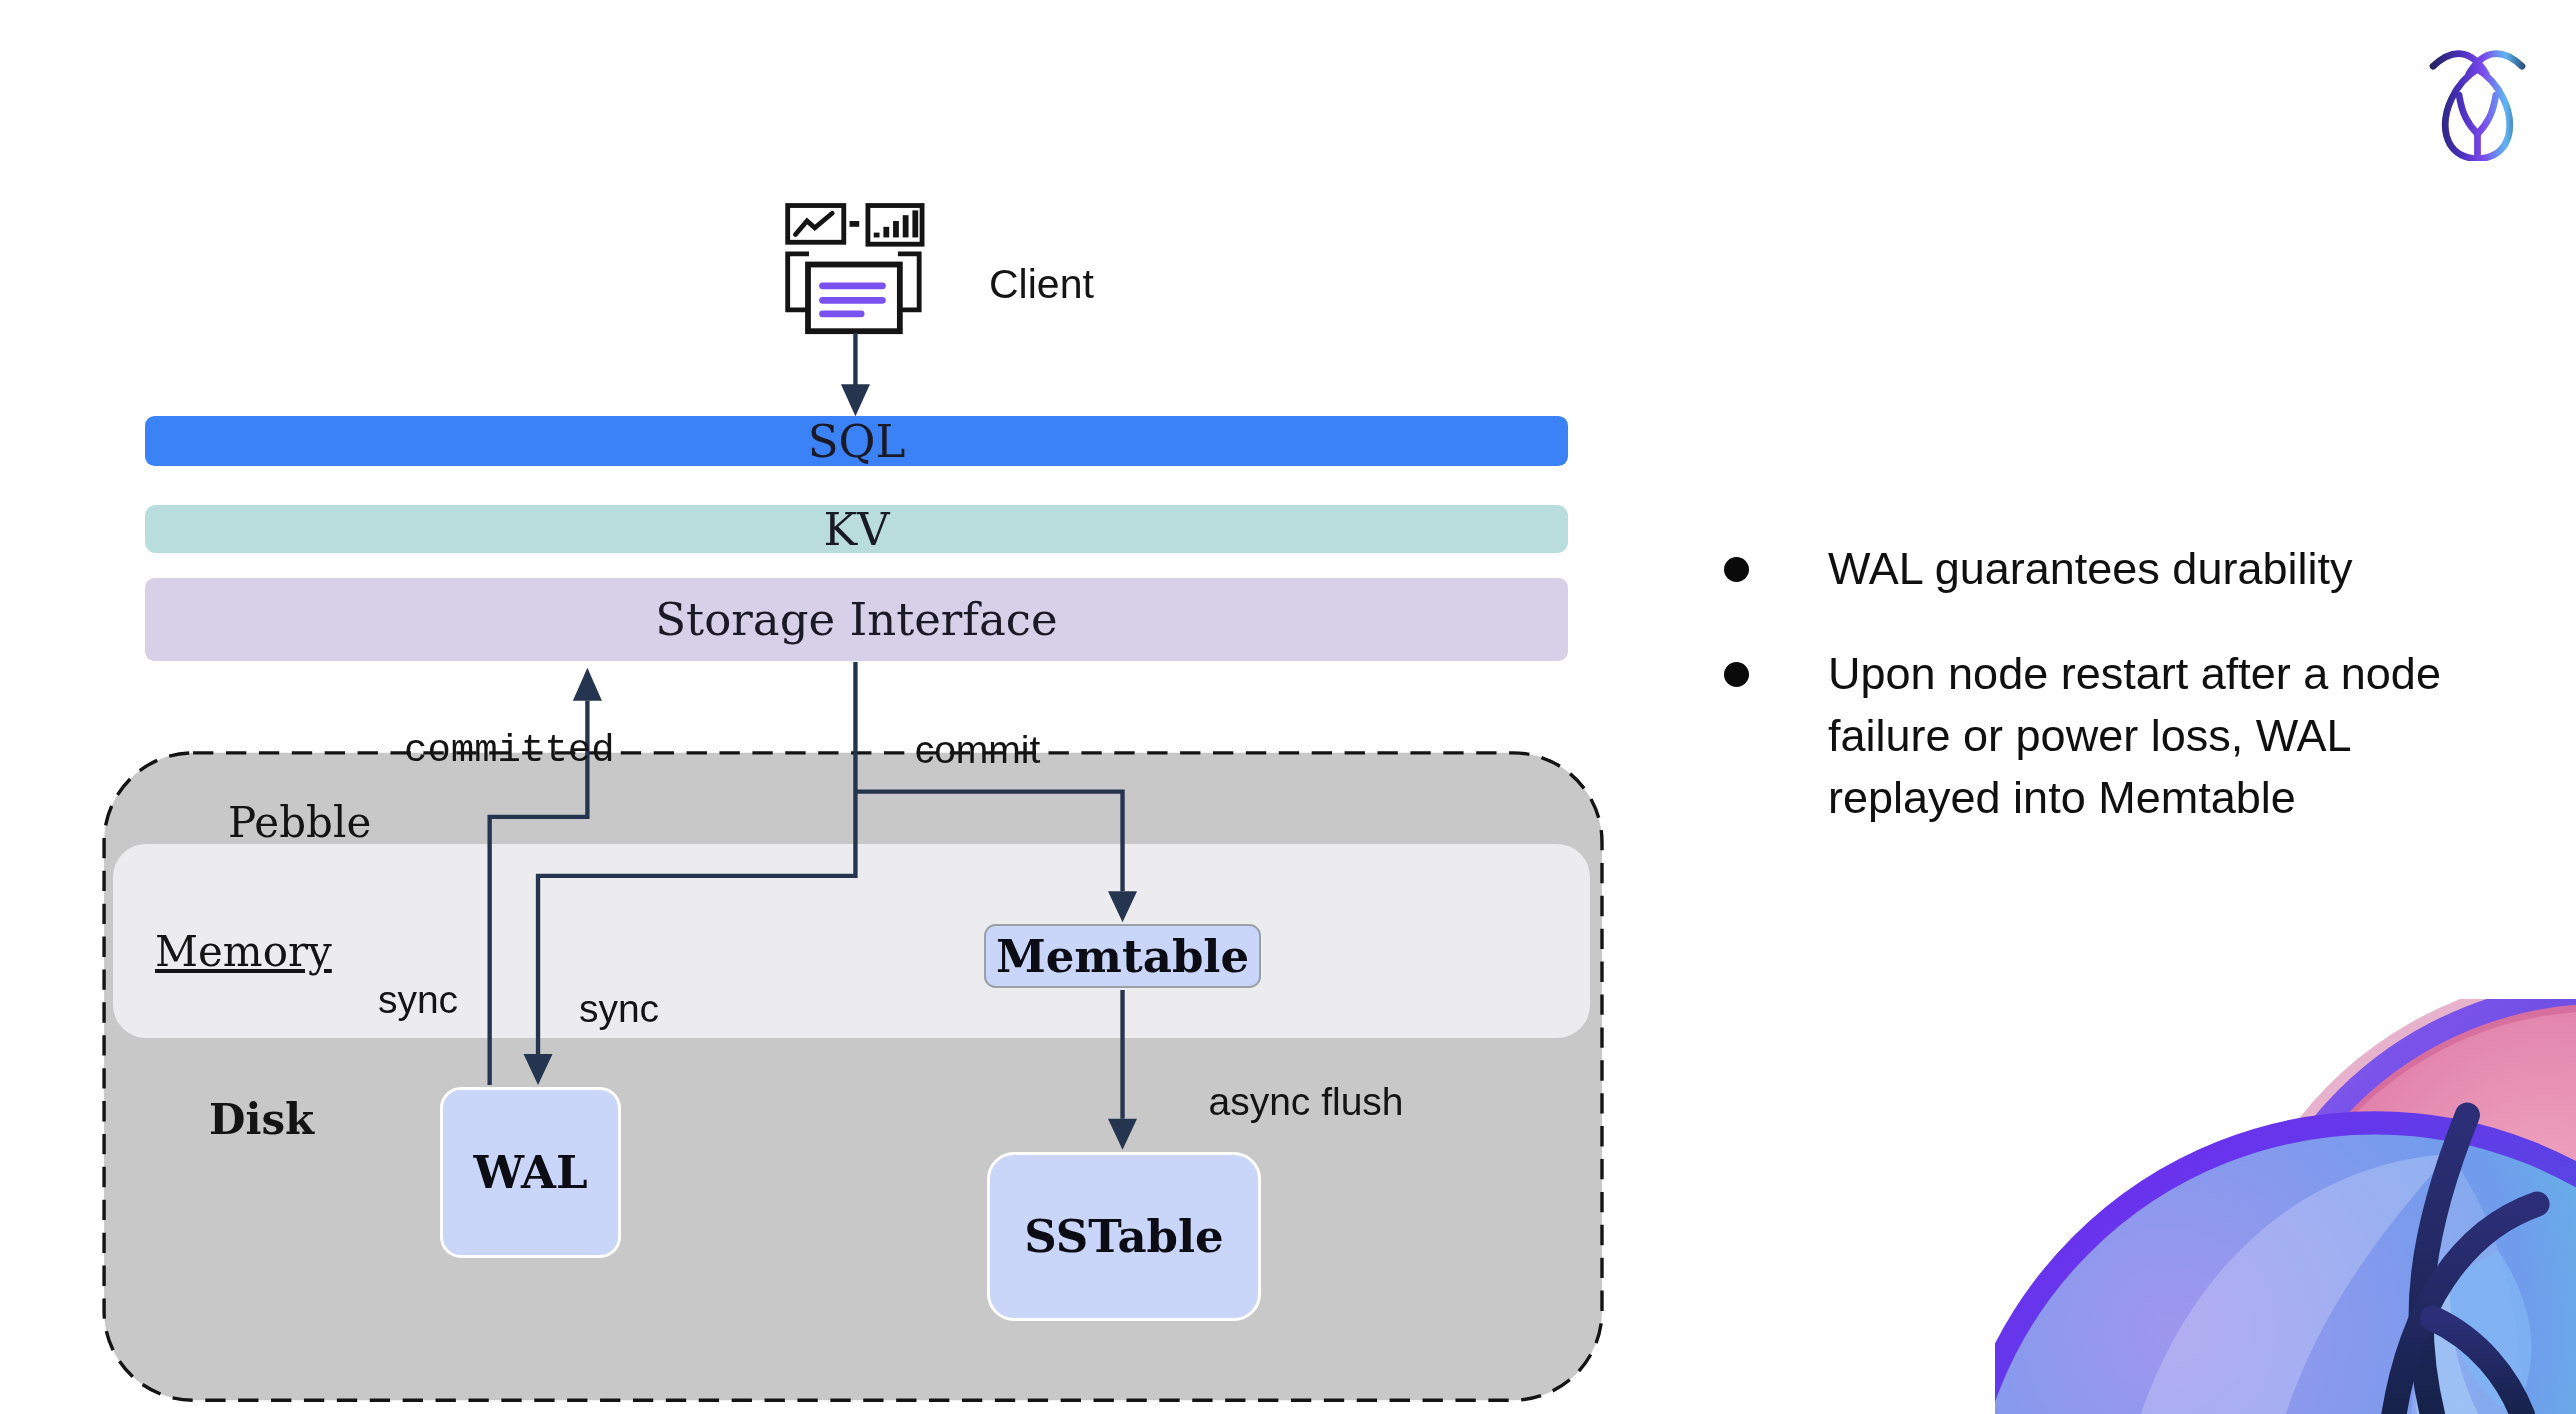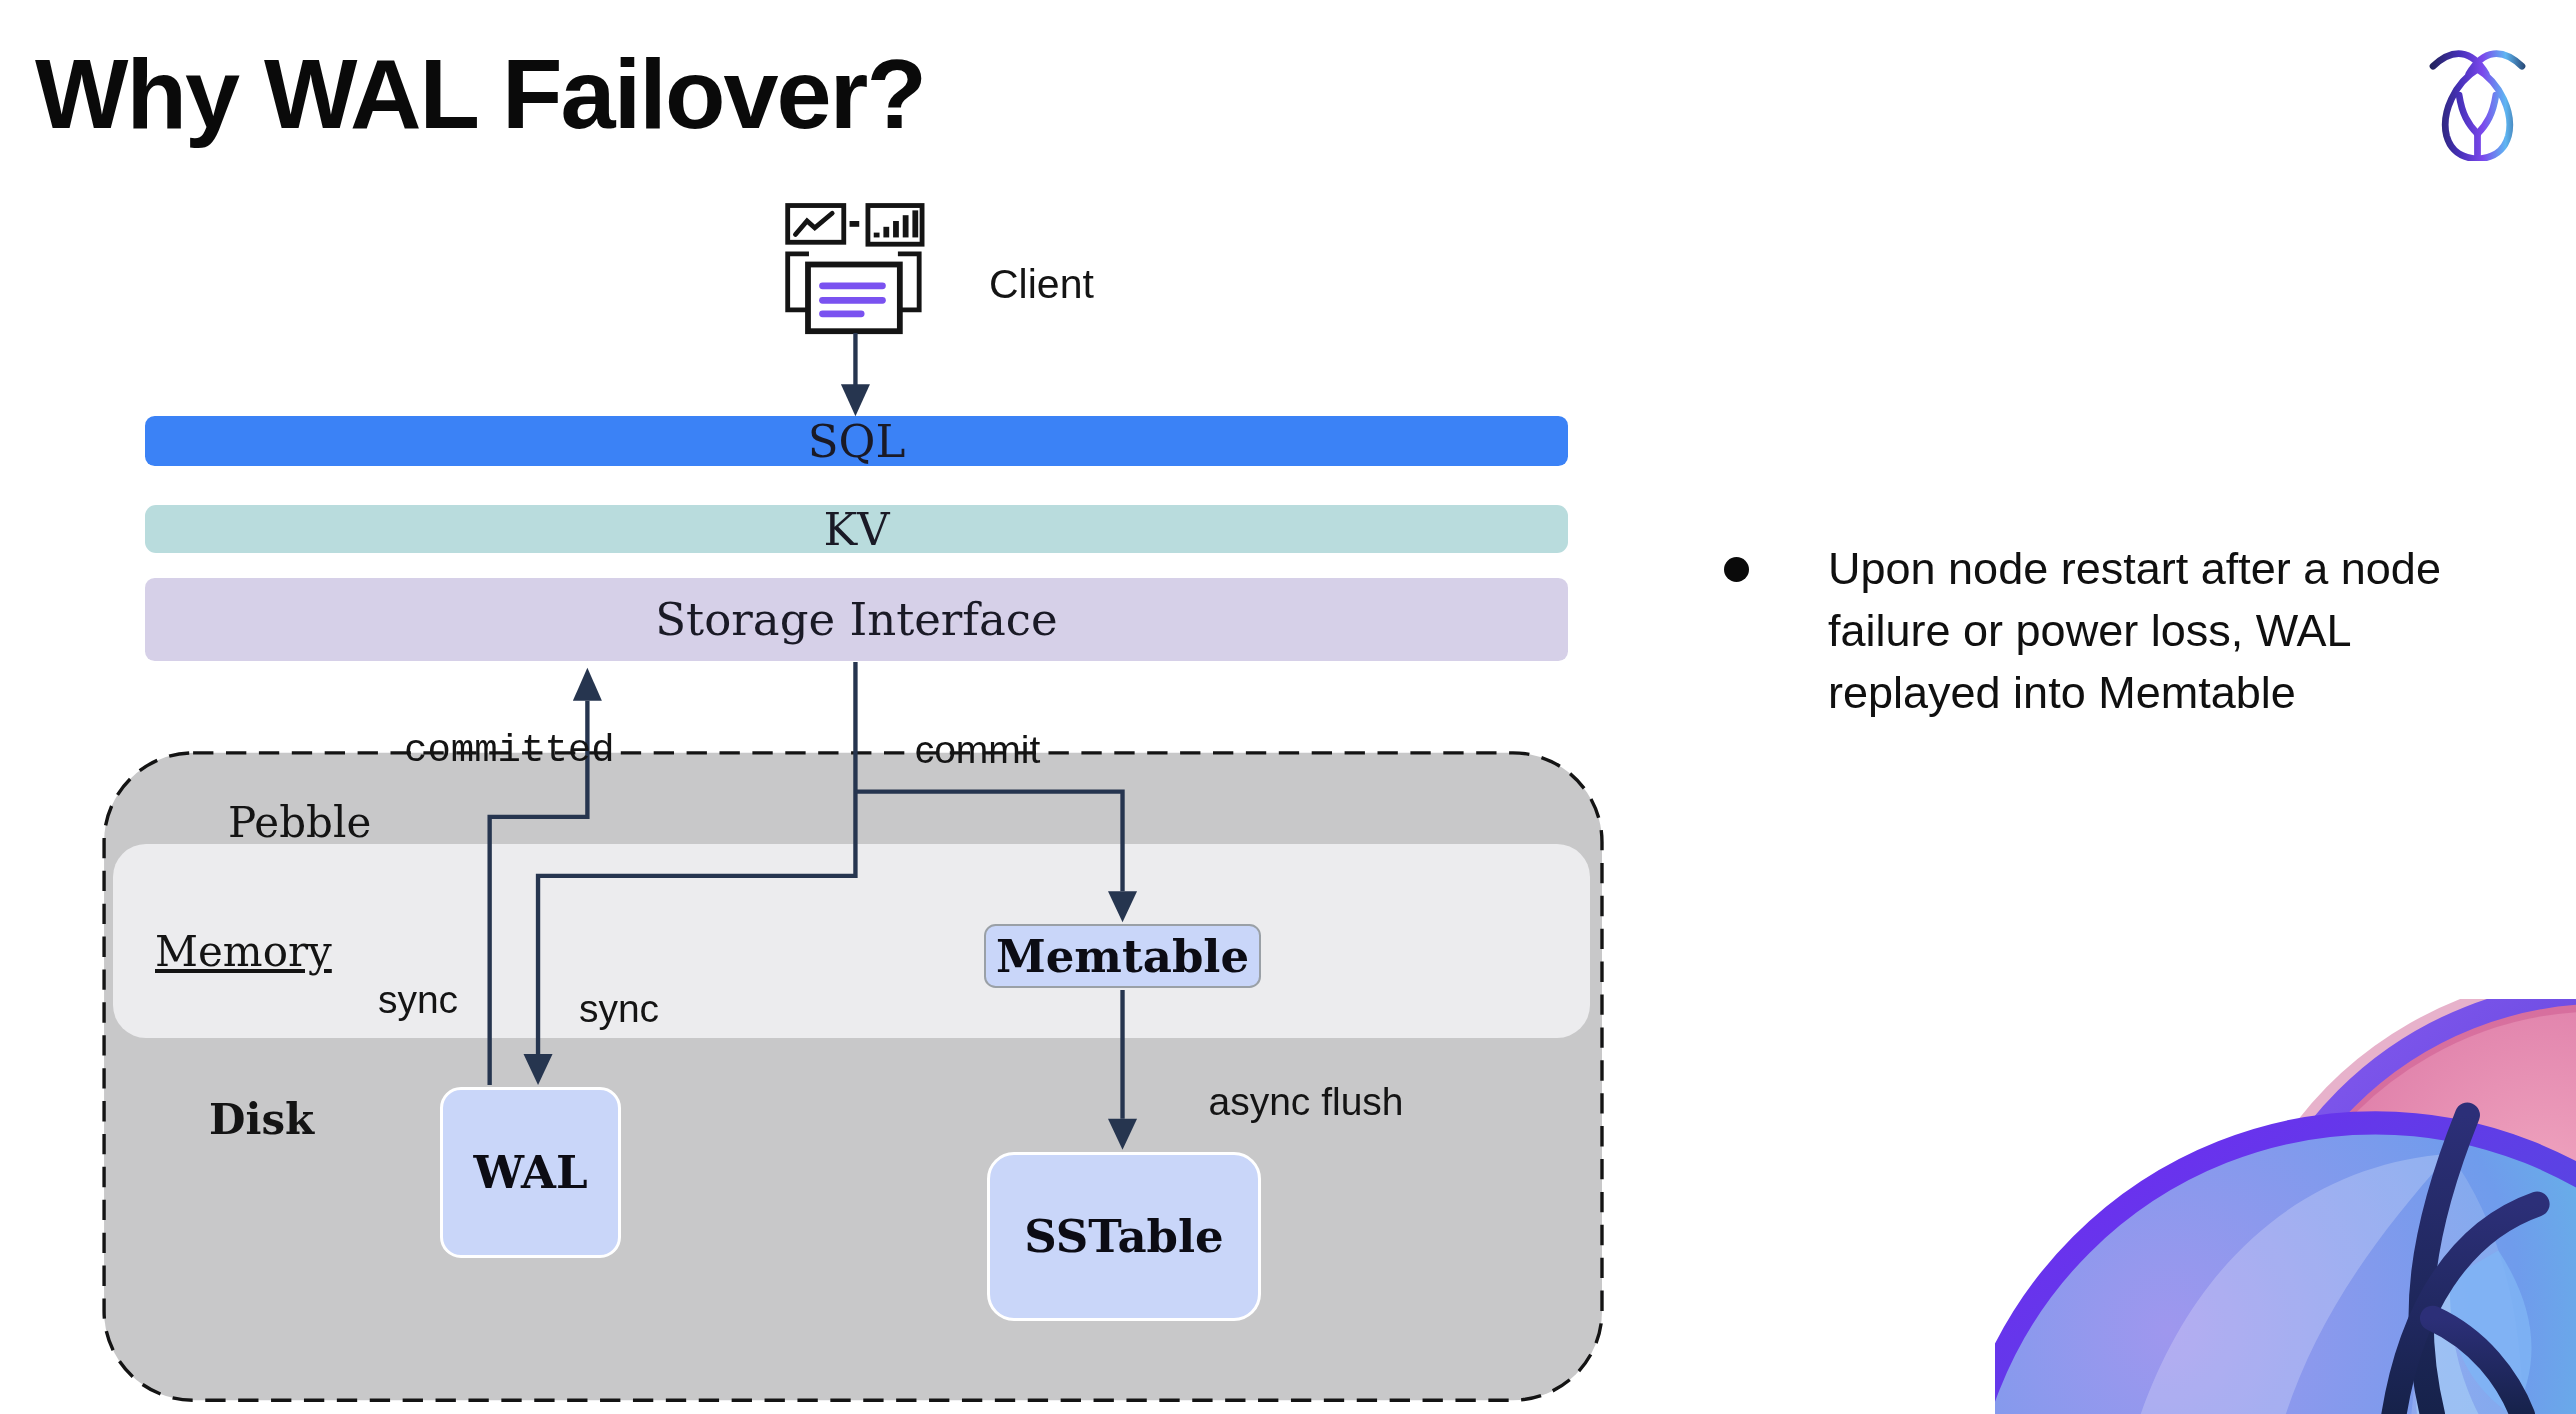--- a/index.html
+++ b/index.html
@@ -60,21 +60,20 @@
     margin:19.4px 79px 0 0;
   }
   .bullet-text{width:668px;}
   svg{display:block;}
 </style>
 </head>
 <body>
 
 <div class="slide">
 
-  <div class="abs title">Why WAL Failover?</div>
 
   <svg class="abs" style="left:2427px;top:45px;" width="101" height="116" viewBox="0 0 104 120">
     <defs>
       <linearGradient id="lg-logo" x1="0" y1="60" x2="104" y2="60" gradientUnits="userSpaceOnUse">
         <stop offset="0" stop-color="#1d2150"></stop>
         <stop offset="0.32" stop-color="#4630b8"></stop>
         <stop offset="0.55" stop-color="#7b48ec"></stop>
         <stop offset="0.78" stop-color="#5fb6f2"></stop>
         <stop offset="1" stop-color="#203a66"></stop>
       </linearGradient>
@@ -155,20 +154,24 @@
 
   <div class="abs edge-label lbl-committed">committed</div>
   <div class="abs edge-label lbl-commit">commit</div>
   <div class="abs edge-label lbl-sync1">sync</div>
   <div class="abs edge-label lbl-sync2">sync</div>
   <div class="abs edge-label lbl-flush">async flush</div>
 
   <ul class="abs bullets">
     <li>
       <span class="bullet-dot"></span>
+      <span class="bullet-text">WAL guarantees durability</span>
+    </li>
+    <li>
+      <span class="bullet-dot"></span>
       <span class="bullet-text">Upon node restart after a node failure or power loss, WAL replayed into Memtable</span>
     </li>
   </ul>
 
   <svg class="abs" style="right:0;bottom:0;" width="581" height="416" viewBox="0 0 600 430">
     <defs>
       <radialGradient id="gPink" cx="0.42" cy="0.28" r="0.9">
         <stop offset="0" stop-color="#f0a6c0"></stop>
         <stop offset="0.55" stop-color="#d5679c"></stop>
         <stop offset="1" stop-color="#b34276"></stop>

